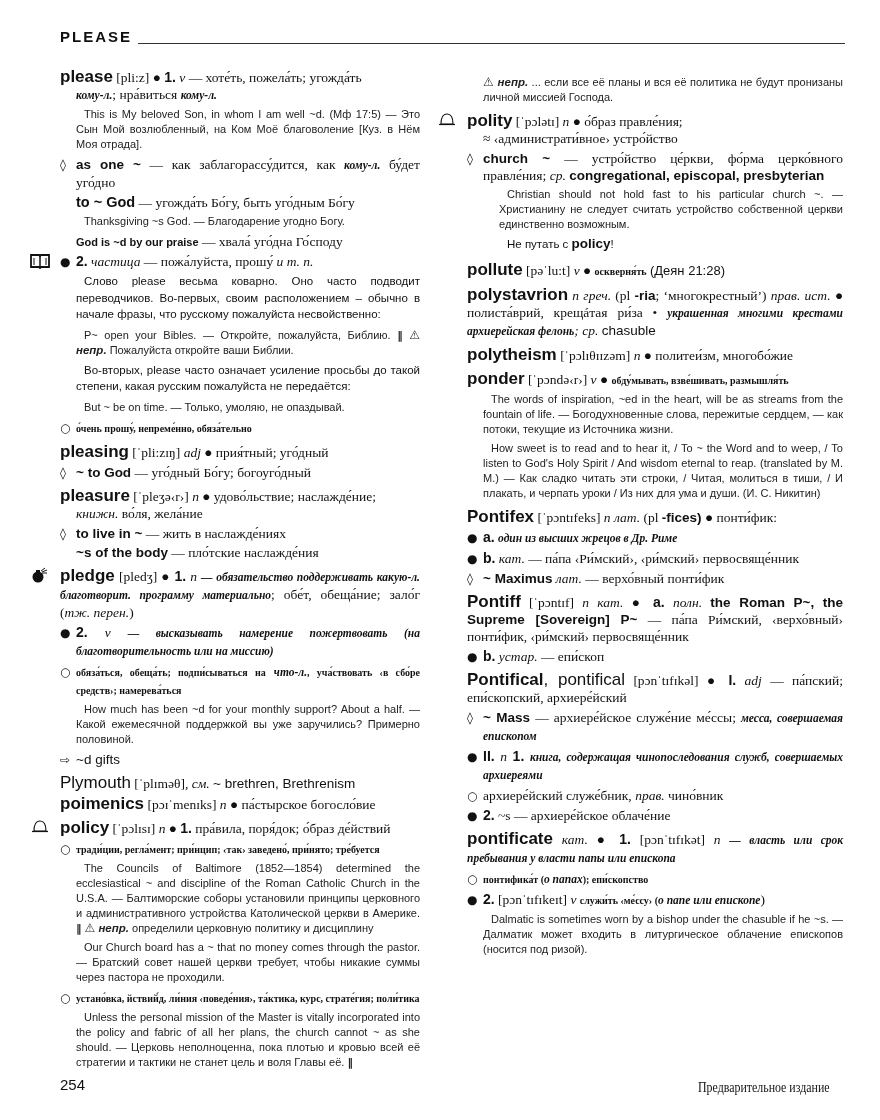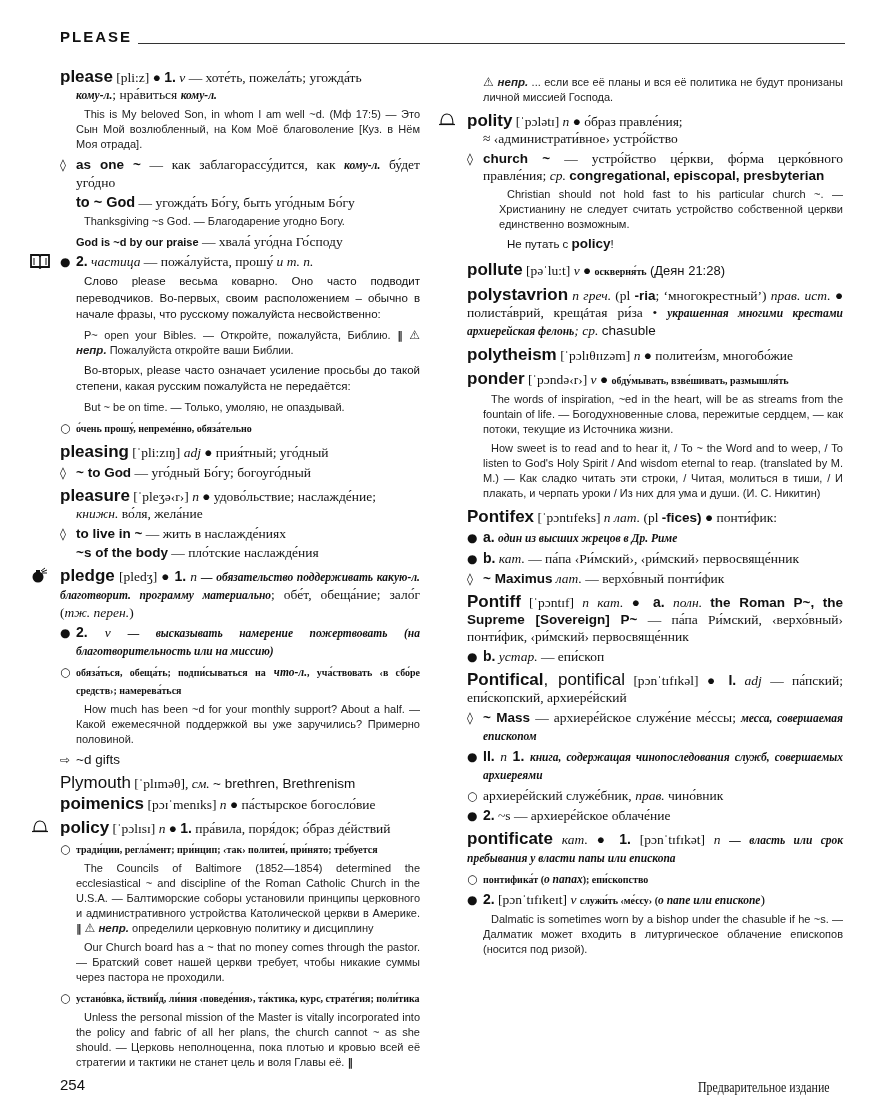--- a/index.html
+++ b/index.html
@@ -218,21 +218,21 @@
         </span>
         <span class="hw">policy</span>
         <span class="tr">[ˈpɔlɪsɪ]</span>
         <span class="it">n</span>
         <span>●</span>
         <span class="sense">1.</span>
         <span class="ru">пра́вила, поря́док; о́браз де́йствий</span>
       </div>
       <div class="line marker-row">
         <span class="mk">○</span>
-        <span class="rub">тради́ции, регла́мент; при́нцип; ‹так› политеи́, при́нято; тре́буется</span>
+        <span class="rub">тради́ции, регла́мент; при́нцип; ‹так› заведено́, при́нято; тре́буется</span>
       </div>
       <div class="ex">
         <span>The Councils of Baltimore (1852—1854) determined the ecclesiastical ~ and discipline of the Roman Catholic Church in the U.S.A. — Балтиморские соборы установили принципы церковного и административного устройства Католической церкви в Америке.</span>
         <span class="bar">‖</span>
         <span class="warn">⚠</span>
         <span class="itb">непр.</span>
         <span>определили церковную политику и дисциплину</span>
       </div>
       <div class="ex">Our Church board has a ~ that no money comes through the pastor. — Братский совет нашей церкви требует, чтобы никакие суммы через пастора не проходили.</div>
       <div class="line marker-row">

